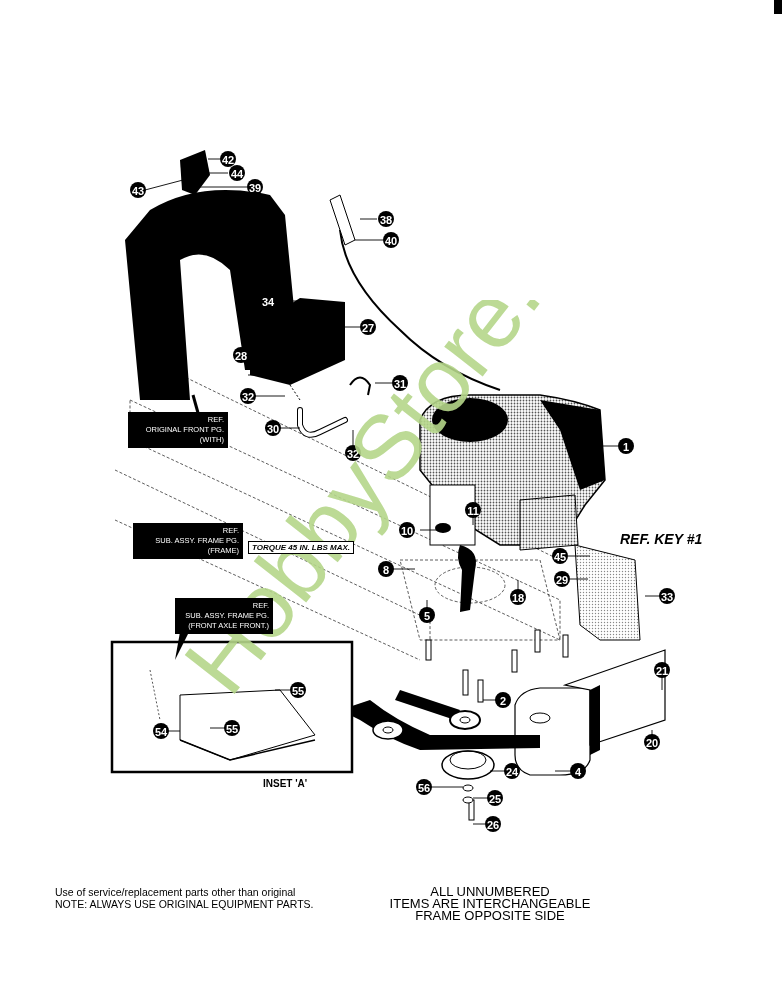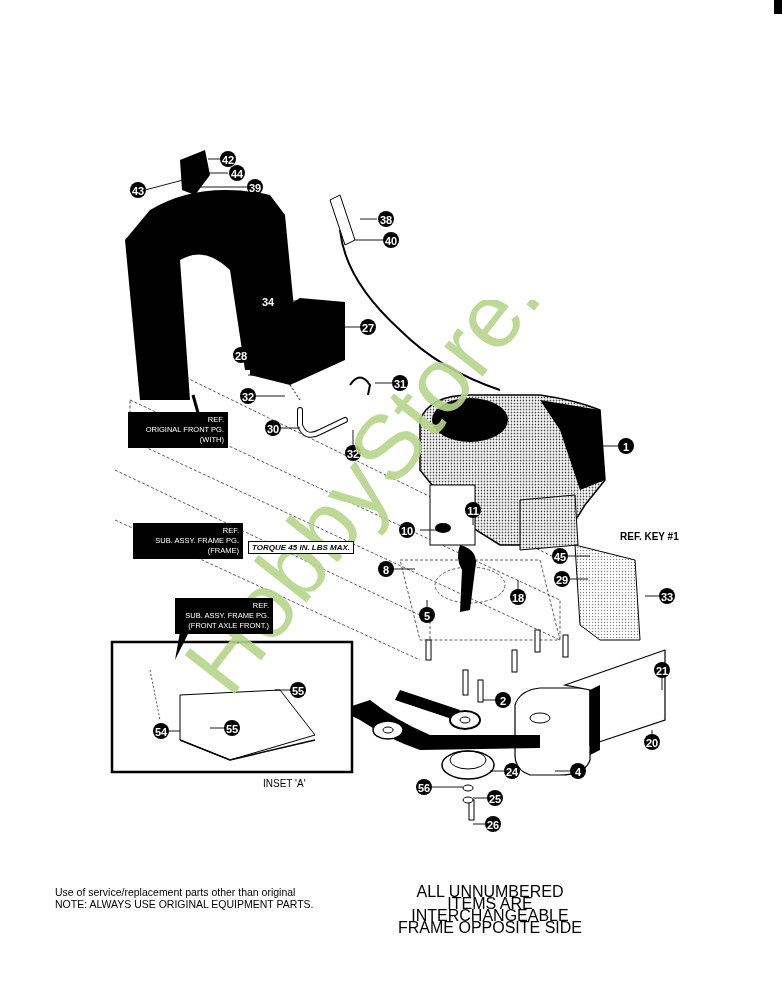--- a/index.html
+++ b/index.html
@@ -2,24 +2,24 @@
 <html><head>
 <meta charset="utf-8">
 <style>
   html, body { margin: 0; padding: 0; background: #ffffff; }
   body { width: 782px; height: 1000px; position: relative; overflow: hidden; font-family: "Liberation Sans", sans-serif; color: #000; }
   .corner-mark { position: absolute; right: 0; top: 0; width: 8px; height: 14px; background: #000; }
   svg.diagram { position: absolute; left: 0; top: 0; }
   .callout-num { font-family: "Liberation Sans", sans-serif; font-weight: bold; font-size: 11px; fill: #fff; text-anchor: middle; dominant-baseline: central; }
   .ref-box { position: absolute; background: #000; color: #fff; font-size: 7.5px; line-height: 10px; text-align: right; padding: 3px 4px; box-sizing: border-box; }
   .torque-box { position: absolute; border: 1.5px solid #000; background: #fff; font-size: 8px; font-weight: bold; padding: 1px 3px; white-space: nowrap; }
-  .ref-key { position: absolute; font-size: 10px; font-weight: bold; white-space: nowrap; }
-  .inset-label { position: absolute; font-size: 10px; font-weight: normal; }
+  .ref-key { position: absolute; font-size: 14px; font-weight: bold; white-space: nowrap; font-style: italic; }
+  .inset-label { position: absolute; font-size: 10px; font-weight: bold; }
   .note-left { position: absolute; left: 55px; top: 886px; font-size: 10.5px; line-height: 12px; width: 300px; }
-  .note-right { position: absolute; left: 380px; top: 886px; font-size: 16px; line-height: 12px; width: 220px; text-align: center; }
+  .note-right { position: absolute; left: 380px; top: 886px; font-size: 13px; line-height: 12px; width: 220px; text-align: center; }
   .watermark { position: absolute; left: 120px; top: 300px; width: 560px; height: 440px; pointer-events: none; }
 </style>
 </head>
 <body>
 
 <div class="corner-mark"></div>
 
 <svg class="diagram" width="782" height="1000" viewBox="0 0 782 1000">
   <defs>
     <pattern id="dots" width="3" height="3" patternUnits="userSpaceOnUse">

